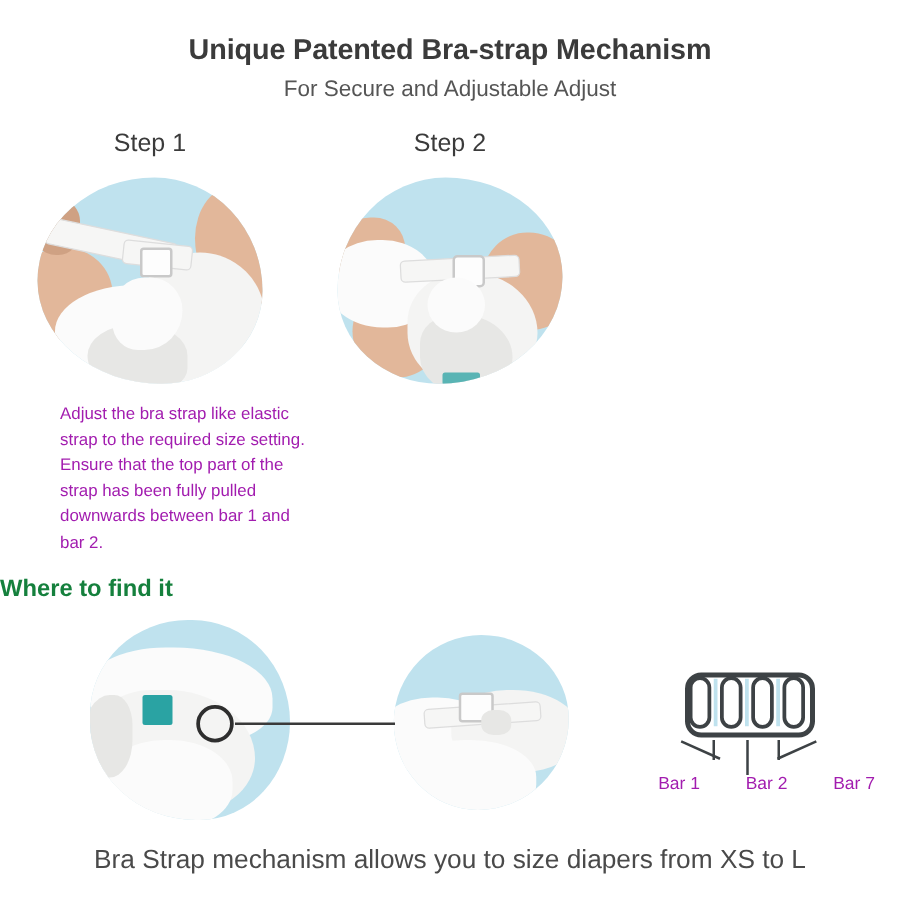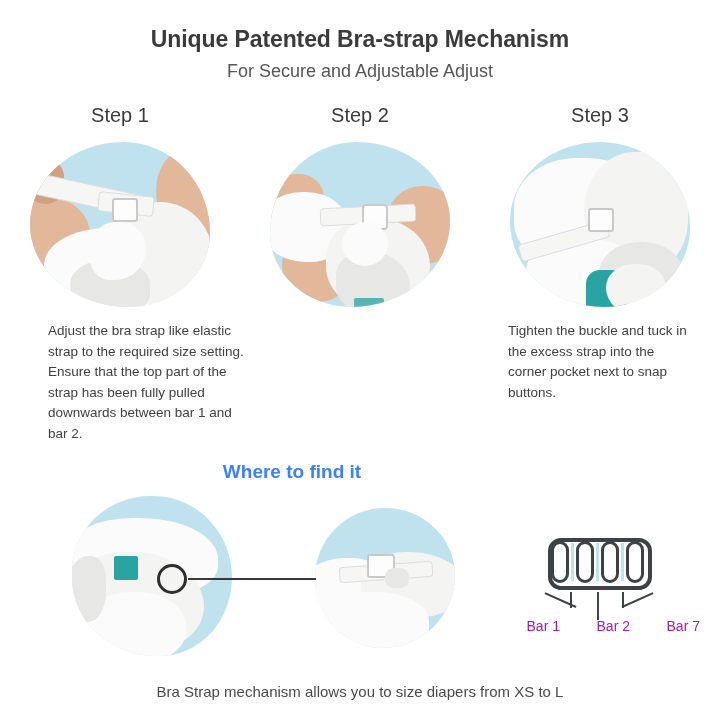--- a/index.html
+++ b/index.html
@@ -105,35 +105,34 @@
     position: absolute;
     background: #2aa3a3;
     border-radius: 2px;
   }
 
   .step-text {
     margin: 14px auto 0 auto;
     width: 196px;
     font-size: 13.5px;
     line-height: 1.52;
-    color: #404040;
+    color: #a21caf;
     text-align: left;
   }
   .step-1 .step-text { width: 200px; margin-left: 48px; }
   .step-2 .step-text { width: 196px; margin-left: 42px; }
   .step-3 .step-text { width: 180px; margin-left: 28px; }
 
   
   .wtf-title {
     position: absolute;
     top: 461px; left: 0; width: 584px;
-    text-align: center;
     font-size: 19px;
     font-weight: bold;
-    color: #3b82f6;
+    color: #15803d;
   }
 
   .find-blob-left {
     position: absolute;
     left: 72px; top: 496px;
     width: 160px; height: 160px;
     background: #bfe2ee;
     border-radius: 50% 50% 46% 54% / 48% 52% 50% 50%;
     overflow: hidden;
   }
@@ -206,21 +205,21 @@
     color: #a21caf;
     width: 60px;
     text-align: right;
   }
 
   
   .footer-note {
     position: absolute;
     bottom: 20px; left: 0; width: 720px;
     text-align: center;
-    font-size: 15px;
+    font-size: 21px;
     color: #4a4a4a;
   }
 </style>
 </head>
 <body>
 
 <div class="page">
 
   <div class="title">Unique Patented Bra-strap Mechanism</div>
   <div class="subtitle">For Secure and Adjustable Adjust</div>
@@ -257,36 +256,20 @@
           <div class="fab soft" style="left:56px;top:76px;width:104px;height:92px;border-radius:45% 55% 50% 50%;"></div>
           <div class="fab shade" style="left:66px;top:110px;width:74px;height:62px;border-radius:40% 60% 50% 50%;"></div>
           <div class="strapbar" style="left:50px;top:64px;width:96px;height:18px;transform:rotate(-3deg);"></div>
           <div class="buckle-mini" style="left:92px;top:62px;width:26px;height:26px;border-radius:4px;"></div>
           <div class="fab" style="left:72px;top:80px;width:46px;height:44px;border-radius:50%;"></div>
           <div class="teal-patch" style="left:84px;top:156px;width:30px;height:10px;opacity:.75;"></div>
         </div>
       </div>
     </div>
 
-    <div class="step step-3">
-      <div class="step-title">Step 3</div>
-      <div class="blob-wrap">
-        <div class="blob b3">
-          <div class="fab" style="left:4px;top:16px;width:140px;height:110px;border-radius:48% 52% 55% 45%;"></div>
-          <div class="fab soft" style="left:74px;top:10px;width:104px;height:120px;border-radius:52% 48% 45% 55%;"></div>
-          <div class="fab" style="left:16px;top:96px;width:120px;height:76px;border-radius:45% 55% 50% 50%;"></div>
-          <div class="fab shade" style="left:88px;top:100px;width:86px;height:72px;border-radius:50% 50% 45% 55%;"></div>
-          <div class="strapbar" style="left:8px;top:90px;width:92px;height:18px;transform:rotate(-16deg);"></div>
-          <div class="buckle-mini" style="left:78px;top:66px;width:26px;height:24px;"></div>
-          <div class="teal-patch" style="left:76px;top:128px;width:40px;height:44px;border-radius:14px 14px 6px 6px;"></div>
-          <div class="fab soft" style="left:96px;top:122px;width:60px;height:52px;border-radius:50% 50% 40% 60%;"></div>
-        </div>
-      </div>
-      <div class="step-text">Tighten the buckle and tuck in the excess strap into the corner pocket next to snap buttons.</div>
-    </div>
 
   </div>
 
   <div class="wtf-title">Where to find it</div>
 
   <div class="find-blob-left">
     <div class="fab" style="left:-4px;top:22px;width:150px;height:78px;border-radius:45% 55% 40% 60%;"></div>
     <div class="fab soft" style="left:2px;top:56px;width:130px;height:100px;border-radius:40% 60% 50% 50%;"></div>
     <div class="fab" style="left:10px;top:96px;width:104px;height:70px;border-radius:50% 50% 45% 55%;"></div>
     <div class="fab shade" style="left:-6px;top:60px;width:40px;height:66px;border-radius:60% 40% 50% 50%;"></div>

